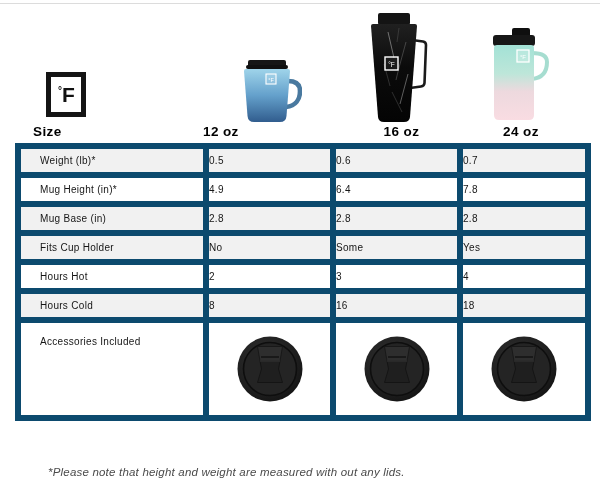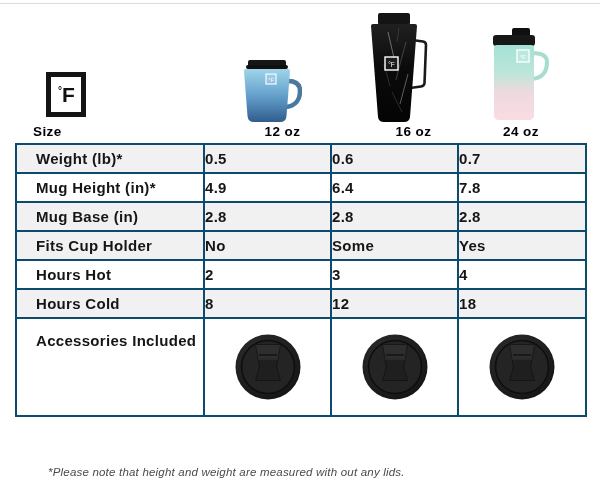--- a/index.html
+++ b/index.html
@@ -19,28 +19,28 @@
   
   .mug { position:absolute; }
   .mug12 { left:240px; top:52px; }
   .mug16 { left:366px; top:12px; }
   .mug24 { left:490px; top:26px; }
 
   
   .col-head { position:absolute; top:124px; height:16px; line-height:16px;
               font-size:13.5px; font-weight:700; color:#000000; letter-spacing:.4px; }
   .head-size { left:15px; width:188px; padding-left:18px; text-align:left; }
-  .head-c1 { left:219px; width:127px; text-align:center; }
-  .head-c2 { left:350px; width:127px; text-align:center; }
+  .head-c1 { left:203px; width:127px; text-align:left; }
+  .head-c2 { left:338px; width:127px; text-align:center; }
   .head-c3 { left:457px; width:128px; text-align:center; }
 
   
   table.spec { position:absolute; left:15px; top:143px; width:570px;
                border-collapse:collapse; table-layout:fixed; }
-  table.spec td { border:2px solid #0c4a6e; font-size:15px; font-weight:700;
+  table.spec td { border:6px solid #0c4a6e; font-size:10px; font-weight:400;
                   color:#161616; letter-spacing:.3px; height:29px; }
   td.lbl { text-align:left; padding-left:19px; }
   td.val { text-align:left; }
   tr.alt td { background:#f1f1f1; }
   tr.acc td { height:98px; background:#fff;margin-top:36px; }
   tr.acc td.lbl { vertical-align:top; padding-top:13px; }
   tr.acc td.val { vertical-align:middle; }
   .lid-wrap { display:flex; justify-content:center; align-items:center; }
 
   .footnote { position:absolute; left:48px; top:466px; font-size:11.5px;
@@ -159,21 +159,21 @@
       </tr>
       <tr>
         <td class="lbl">Hours Hot</td>
         <td class="val">2</td>
         <td class="val">3</td>
         <td class="val">4</td>
       </tr>
       <tr class="alt">
         <td class="lbl">Hours Cold</td>
         <td class="val">8</td>
-        <td class="val">12</td>
+        <td class="val">16</td>
         <td class="val">18</td>
       </tr>
       <tr class="acc">
         <td class="lbl">Accessories Included</td>
         <td class="val">
             <div class="lid-wrap">
           <svg width="66" height="66" viewBox="0 0 66 66">
             <circle cx="33" cy="33" r="32.5" fill="url(#glid)"></circle>
             <circle cx="33" cy="33" r="26.5" fill="#242424" stroke="#0e0e0e" stroke-width="1.6"></circle>
             <path d="M20.5,10.5 L45.5,10.5 L43,25 L23,25 Z" fill="#2e2e2e" stroke="#141414" stroke-width="0.8"></path>

